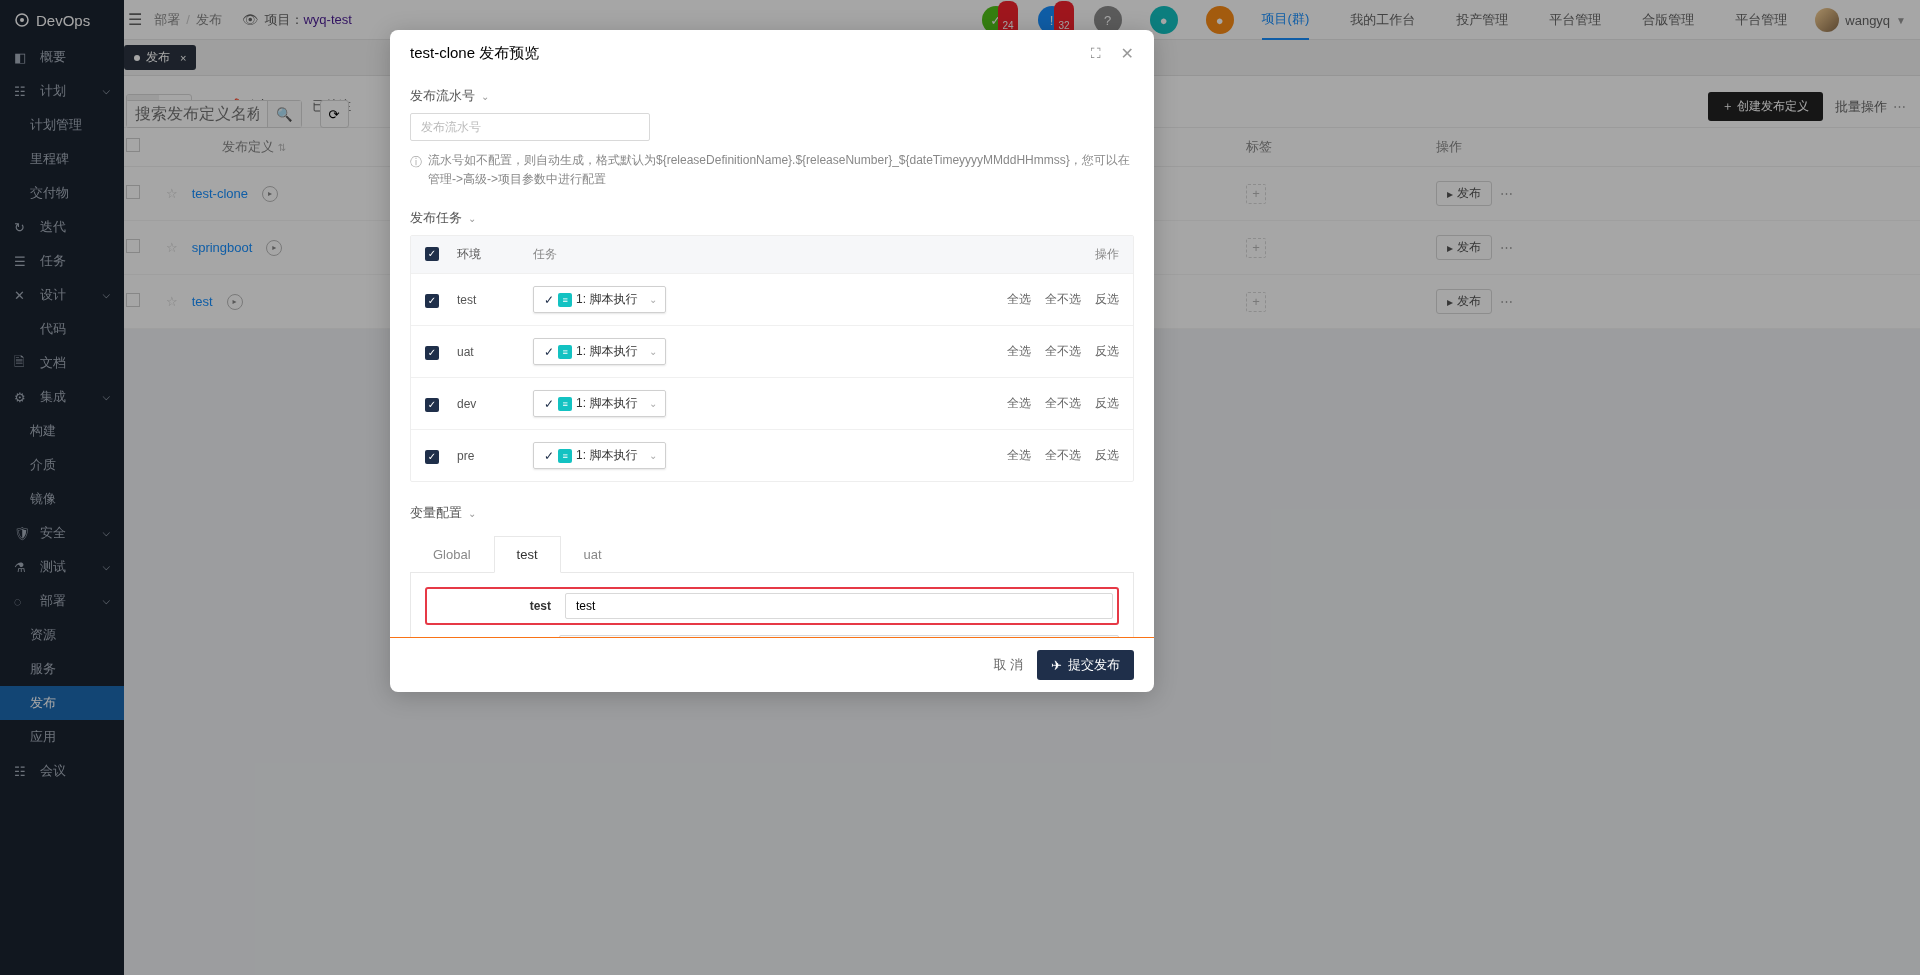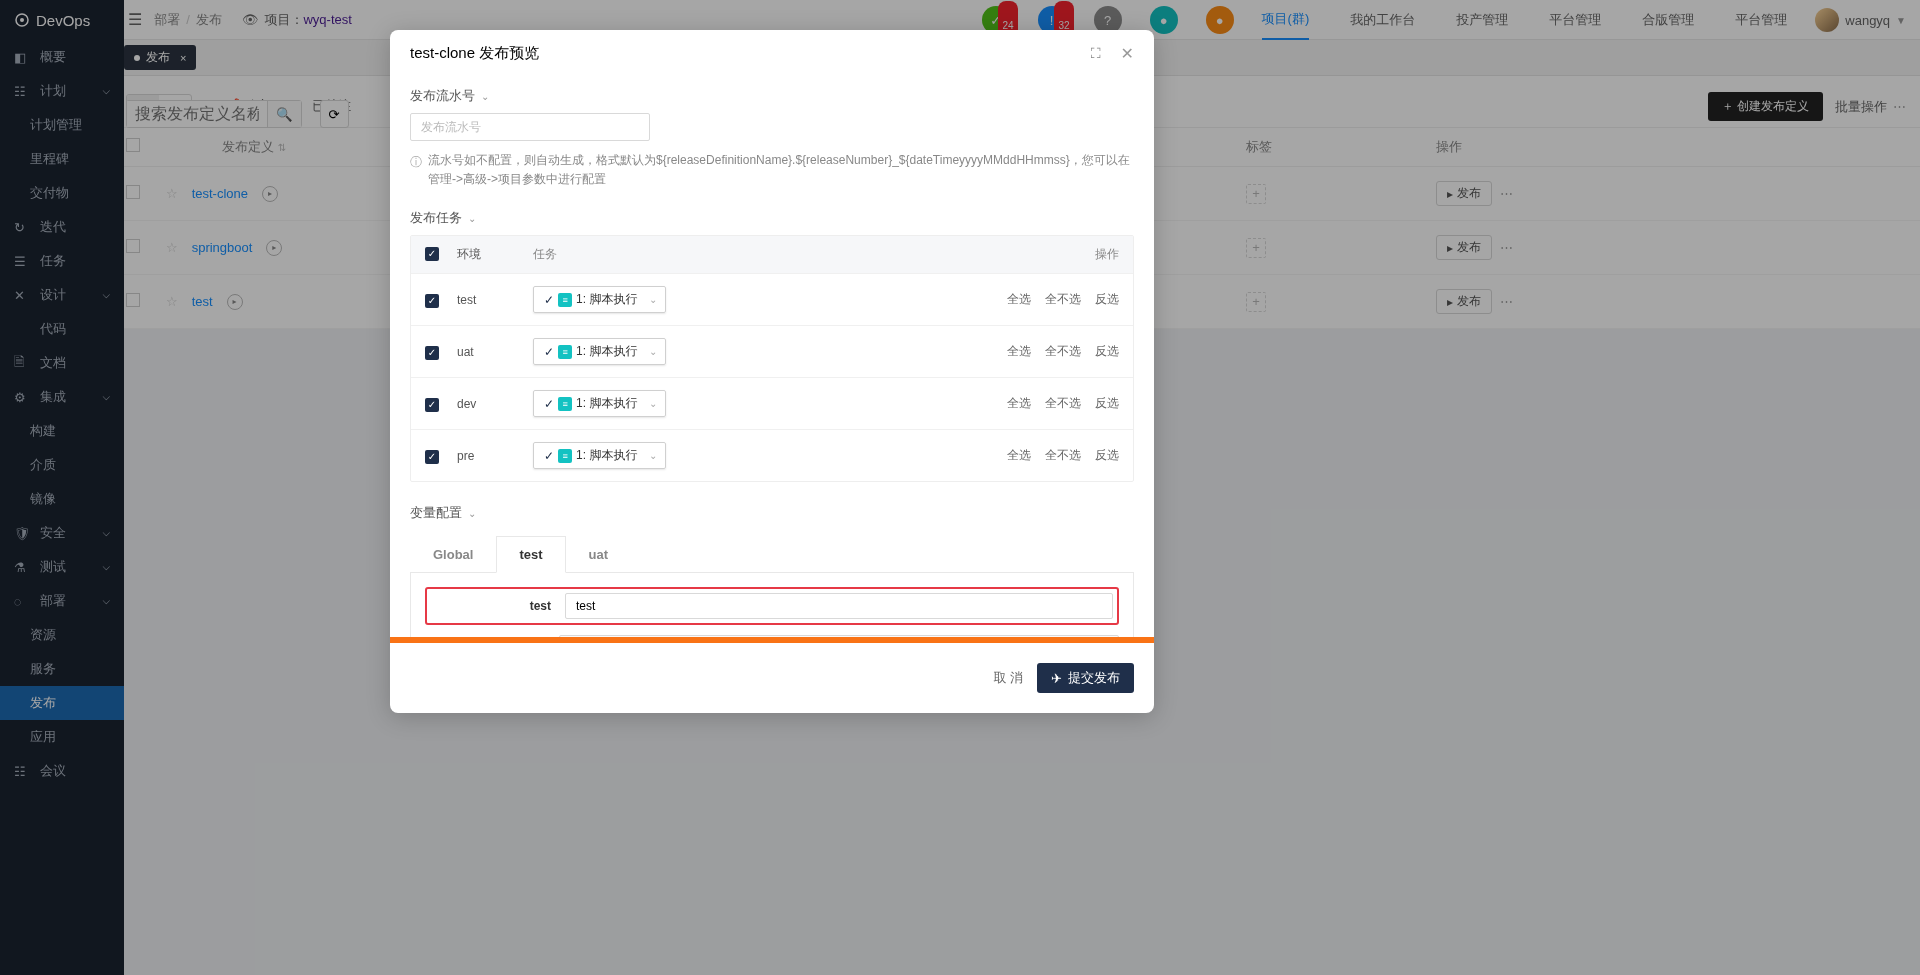--- a/index.html
+++ b/index.html
@@ -92,32 +92,32 @@
 .tc-task { flex: 1; }
 .tc-ops { display: flex; gap: 14px; font-size: 12px; color: #666; }
 .tc-ops span { cursor: pointer; }
 .chk-full { width: 14px; height: 14px; background: #1f2f4a; display: inline-flex; align-items: center; justify-content: center; color: #fff; font-size: 10px; border-radius: 2px; }
 .task-pill { display: inline-flex; align-items: center; border: 1px solid #d0d0d0; border-radius: 2px; padding: 4px 28px 4px 10px; font-size: 12px; box-shadow: 0 1px 2px rgba(0,0,0,0.1); position: relative; gap: 4px; }
 .task-pill .chk-svg { color: #1f2f4a; }
 .task-pill .task-icon { width: 14px; height: 14px; background: #13c2c2; border-radius: 2px; display: inline-flex; align-items: center; justify-content: center; color: #fff; font-size: 9px; }
 .task-pill .dd { position: absolute; right: 8px; color: #aaa; font-size: 10px; }
 
 
-.var-tabs { display: flex; border-bottom: 1px solid #e8e8e8; margin-top: 6px; font-weight: bold; }
+.var-tabs { display: flex; border-bottom: 1px solid #e8e8e8; margin-top: 6px; }
 .var-tab { padding: 10px 22px; font-size: 13px; color: #888; cursor: pointer; border: 1px solid transparent; border-bottom: none; }
 .var-tab.active { color: #333; border: 1px solid #e8e8e8; border-bottom: 1px solid #fff; background: #fff; margin-bottom: -1px; }
 .var-body { border: 1px solid #e8e8e8; border-top: none; padding: 14px; background: #fff; }
 .var-row { display: flex; align-items: flex-start; gap: 14px; margin-bottom: 10px; }
 .var-label { width: 120px; text-align: right; padding-top: 6px; font-size: 12px; color: #333; font-weight: 600; }
 .var-input { flex: 1; border: 1px solid #d9d9d9; border-radius: 2px; padding: 5px 10px; font-size: 12px; }
 .var-textarea { flex: 1; border: 1px solid #d9d9d9; border-radius: 2px; padding: 8px 10px; font-size: 12px; font-family: monospace; color: #666; background: #fafafa; min-height: 64px; white-space: pre; }
 .highlight-red { border: 2px solid #e63946; border-radius: 3px; padding: 4px; }
 
 
-.modal-ftr { border-top: 6px solid #f97316; padding: 20px 20px; display: flex; justify-content: flex-end; gap: 14px; align-items: center; font-size: 13px; }
+.modal-ftr { border-top: 1px solid #f97316; padding: 12px 20px; display: flex; justify-content: flex-end; gap: 14px; align-items: center; font-size: 13px; }
 .btn-cancel { color: #666; cursor: pointer; }
 .btn-submit { background: #1f2f4a; color: #fff; border: none; padding: 6px 14px; border-radius: 3px; cursor: pointer; display: inline-flex; align-items: center; gap: 6px; font-size: 13px; }
 </style>
 </head>
 <body>
 
 <div class="sidebar">
   <div class="sidebar-logo">
     <svg width="16" height="16" viewBox="0 0 16 16">
         <circle cx="8" cy="8" r="6" fill="none" stroke="#fff" stroke-width="1.5"></circle>

